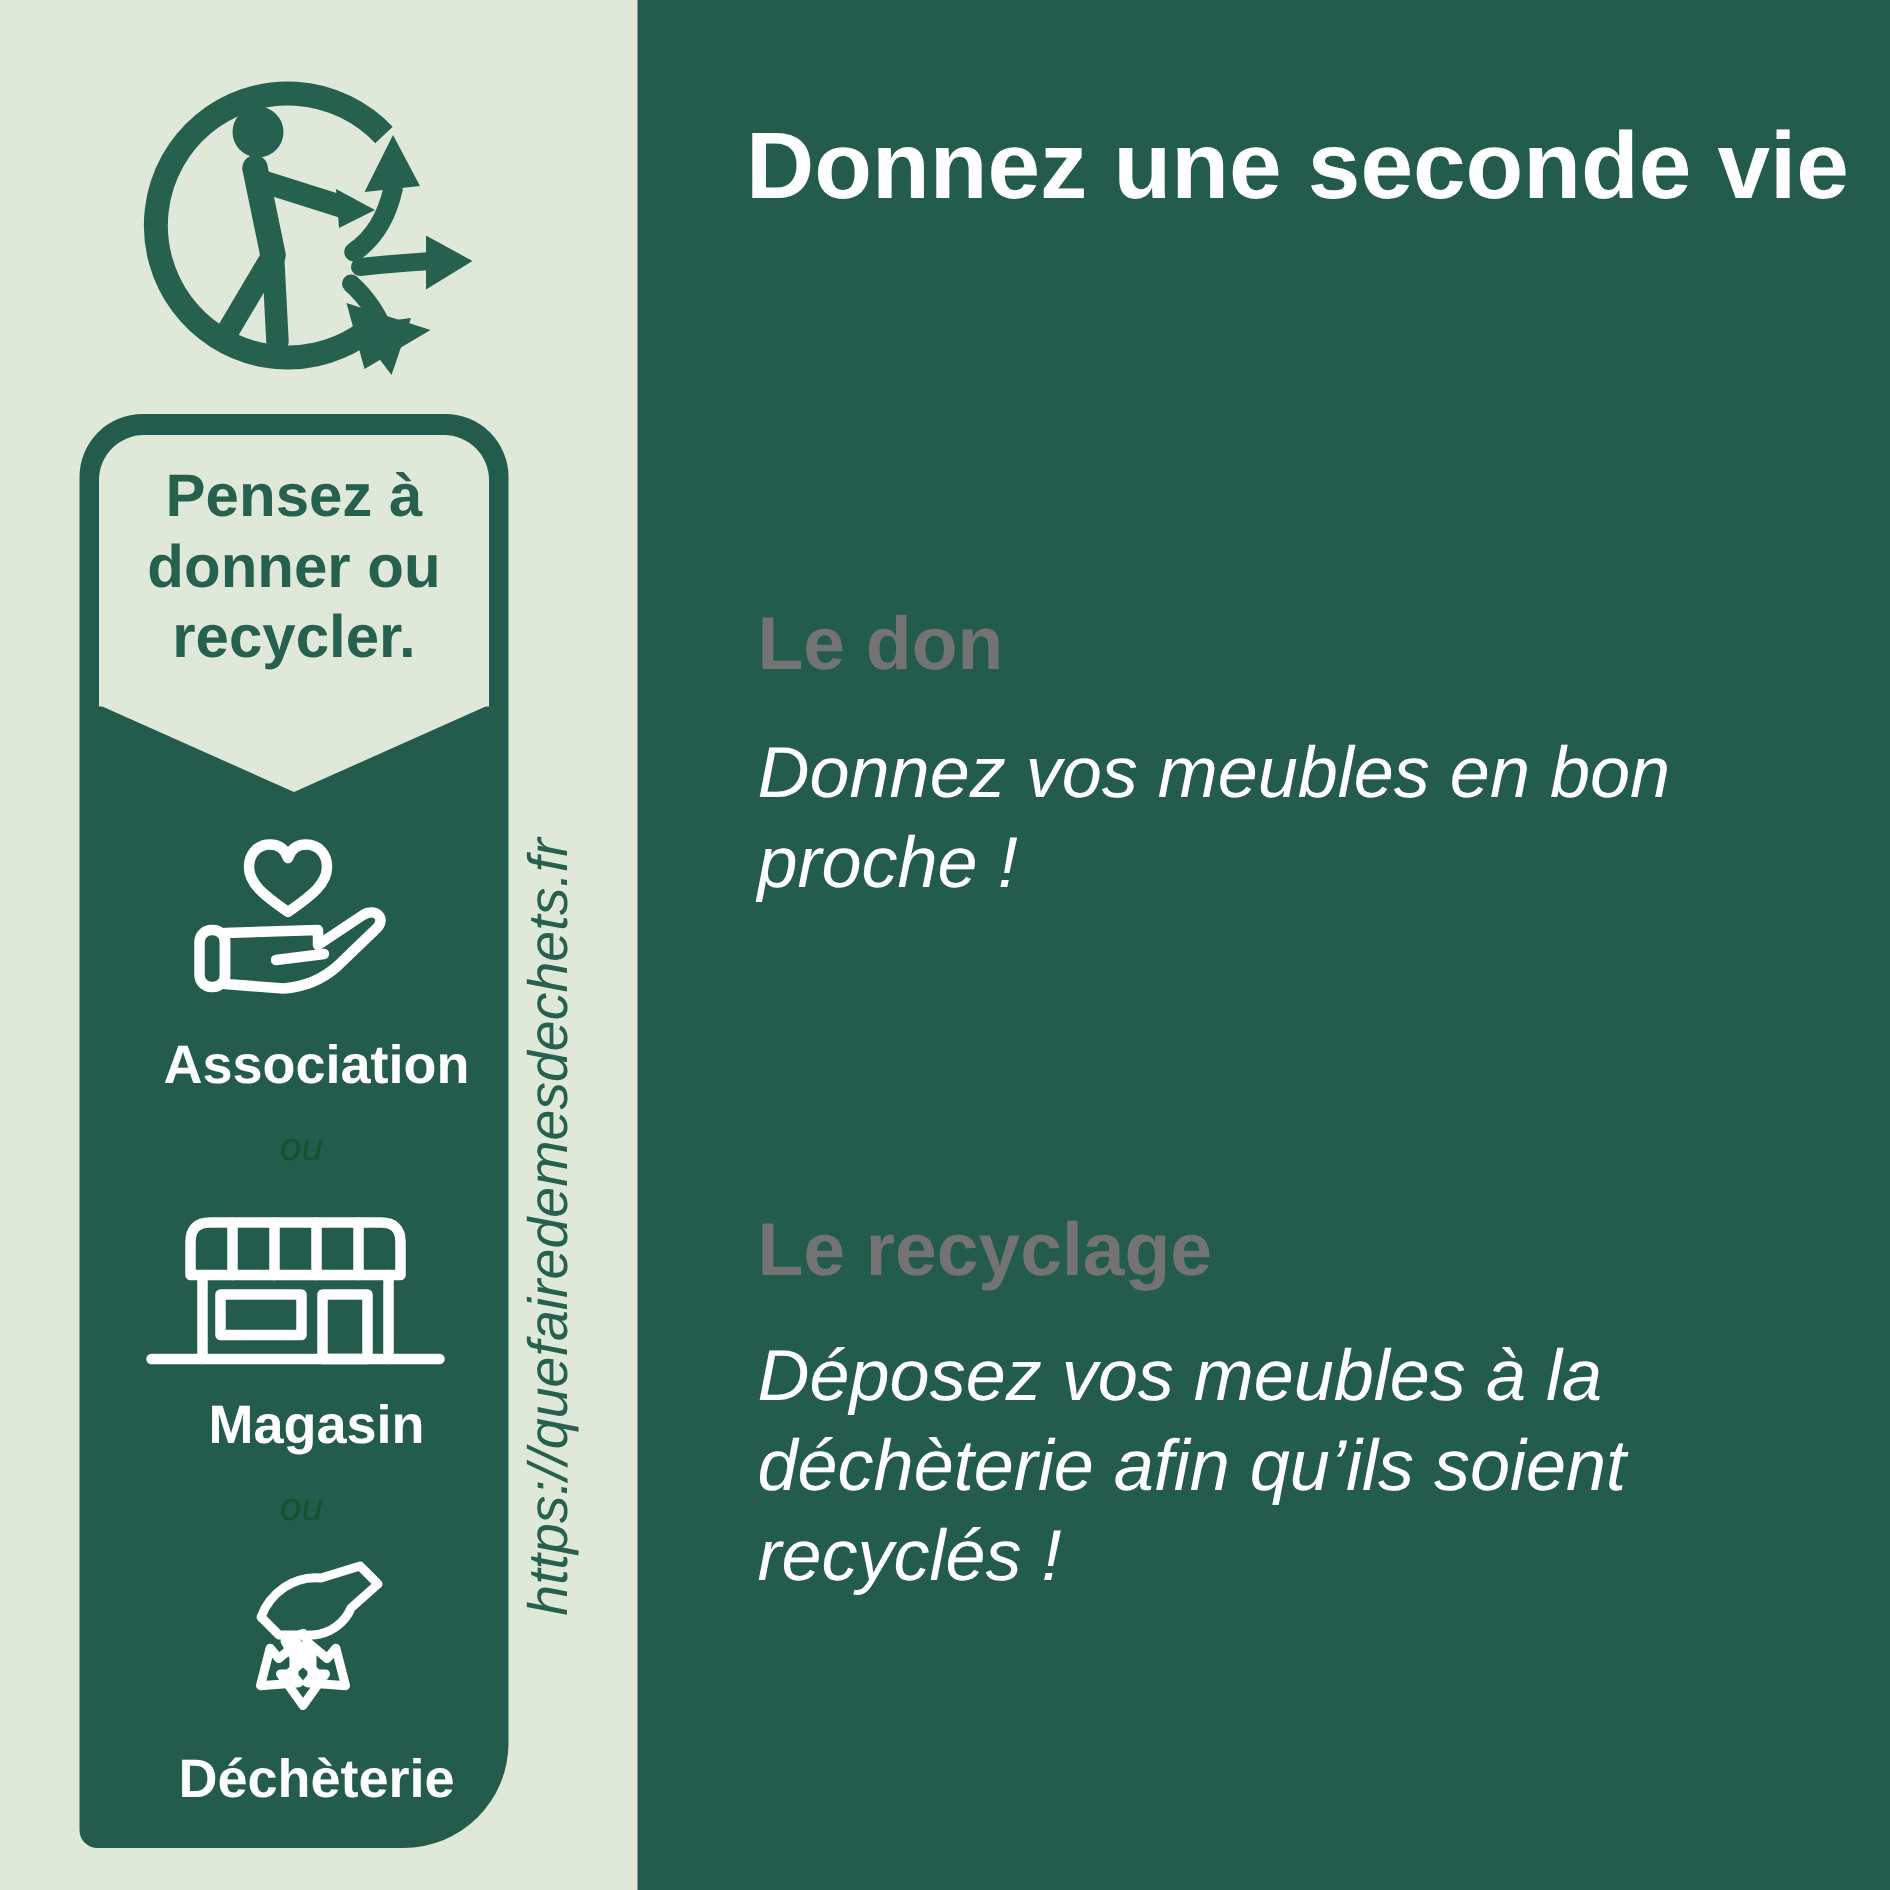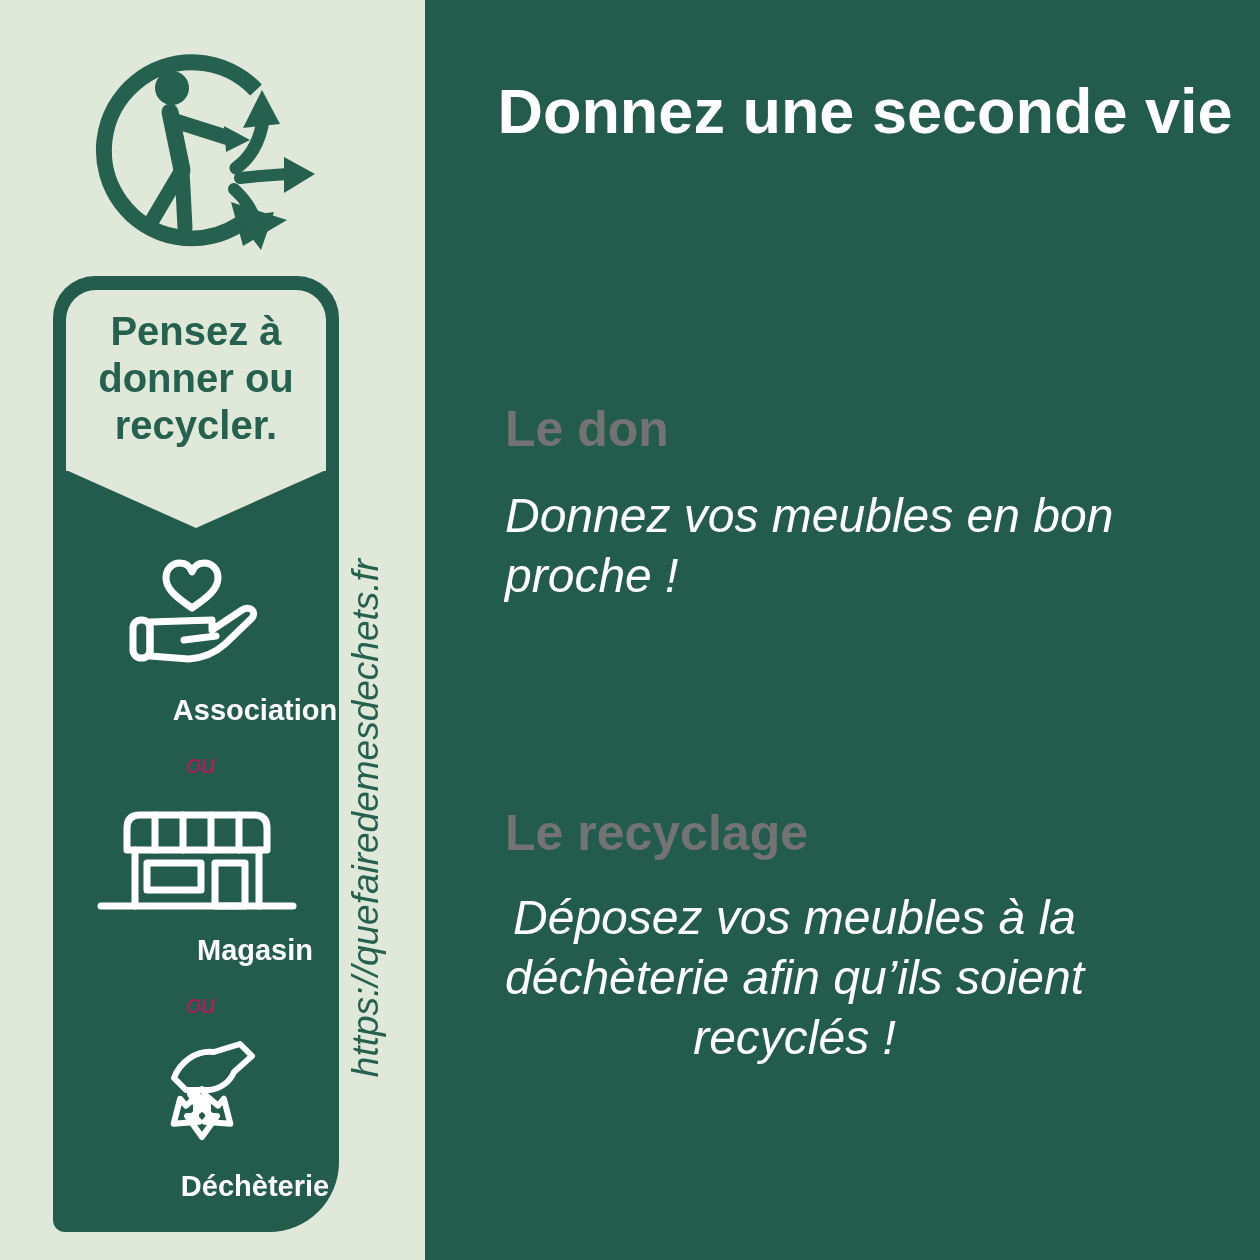--- a/index.html
+++ b/index.html
@@ -12,34 +12,34 @@
   .abs{position:absolute;}
   
   .right-panel{left:425px;top:0;width:835px;height:1260px;background:#235b4d;}
   .title{left:425px;top:72px;width:880px;text-align:center;color:#fff;
          font-weight:bold;font-size:63px;line-height:78px;letter-spacing:0px;}
   .section-heading{left:505px;color:#737373;font-weight:bold;font-size:50px;line-height:54px;}
   .section-body{left:505px;color:#fff;font-style:italic;font-size:48px;line-height:60px;}
   .heading-don{top:402px;}
   .body-don{top:486px;}
   .heading-recyclage{top:806px;}
-  .body-recyclage{top:888px;text-align:center;}
+  .body-recyclage{top:888px;}
   
   .triman{left:90px;top:46px;}
   .ribbon{left:53px;top:276px;width:286px;height:956px;background:#235b4d;
           border-radius:42px 42px 70px 12px;}
   .chevron-rect{left:66px;top:290px;width:260px;height:181px;background:#e0e9d9;
                 border-radius:30px 30px 0 0;}
   .chevron-point{left:66px;top:470px;width:260px;height:58px;background:#e0e9d9;
                  clip-path:polygon(0 0,100% 0,50% 100%);}
   .banner-text{left:66px;top:308px;width:260px;text-align:center;color:#26604f;
                font-weight:bold;font-size:40px;line-height:47px;}
   .opt-label{left:53px;width:316px;text-align:center;color:#fff;
-             font-weight:bold;font-size:29px;line-height:40px;padding-left:44px;}
-  .or-label{left:53px;width:296px;text-align:center;color:#be185d;
+             font-weight:bold;font-size:36px;line-height:40px;}
+  .or-label{left:53px;width:296px;text-align:center;color:#14532d;
             font-style:italic;font-size:26px;line-height:28px;}
   .label-association{top:690px;}
   .or-1{top:750px;}
   .label-magasin{top:930px;}
   .or-2{top:990px;}
   .label-decheterie{top:1166px;}
   .icon-heart-hand{left:128px;top:556px;}
   .icon-store{left:97px;top:804px;}
   .icon-drop{left:132px;top:1040px;}
   .url-vertical{left:366px;top:818px;transform:translate(-50%,-50%) rotate(-90deg);

